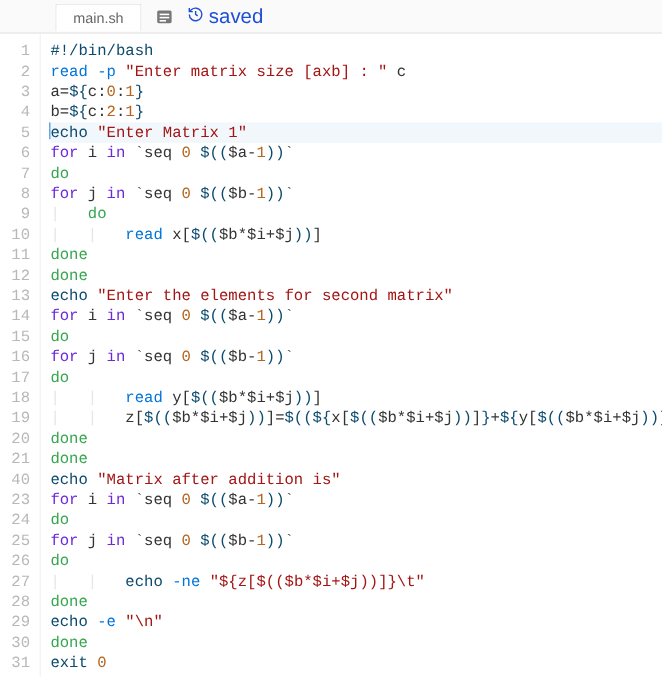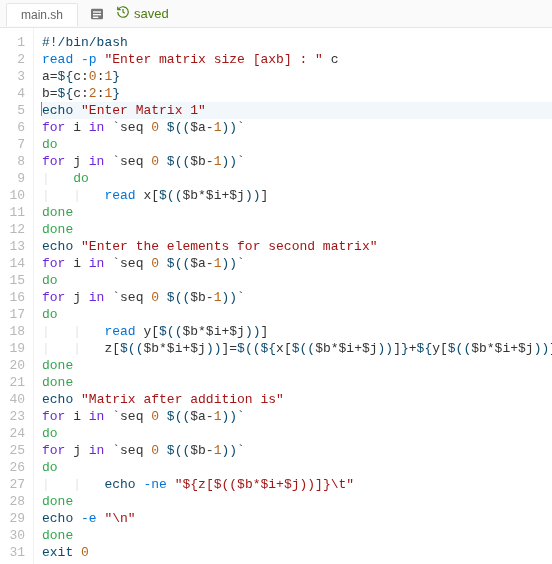--- a/index.html
+++ b/index.html
@@ -1,21 +1,21 @@
 <!DOCTYPE html>
 <html><head>
 <meta charset="utf-8">
 <style>
   * { margin:0; padding:0; box-sizing:border-box; }
   body { font-family: "Segoe UI", Arial, sans-serif; font-size:13px; background:#fff; color:#333; width:552px; }
   .tabbar { display:flex; align-items:center; border-bottom:1px solid #e5e5e5; height:28px; padding-left:6px; gap:10px; background:#fafafa;}
-  .tab { padding:4px 14px 4px 14px; background:#fff; border-top:1px solid #e5e5e5; border-left:1px solid #e5e5e5; border-right:1px solid #e5e5e5; font-size:12px; color:#666; border-radius:2px 2px 0 0; position:relative; top:1px;}
+  .tab { padding:4px 14px 4px 14px; background:#fff; border-top:1px solid #e5e5e5; border-left:1px solid #e5e5e5; border-right:1px solid #e5e5e5; font-size:12px; color:#666; border-radius:2px 2px 0 0; position:relative; top:1px;margin-left:40px;}
   .tb-icon { width:18px; height:18px; display:flex; align-items:center; justify-content:center; color:#bbb; }
   .tb-icon svg { width:16px; height:16px; }
-  .saved { color:#4d7c0f; font-size:13px; display:flex; align-items:center; gap:4px;}
+  .saved { color:#1d4ed8; font-size:17px; display:flex; align-items:center; gap:4px;}
   .saved svg { width:14px; height:14px; }
   .editor { display:flex; font-family: Consolas, "Courier New", monospace; font-size:13px; line-height:17px; }
   .gutter { text-align:right; color:#b8b8b8; padding:6px 8px 6px 4px; user-select:none; min-width:34px; border-right:1px solid #f2f2f2;}
   .gutter div { height:17px; }
   .code { padding:6px 0 6px 8px; white-space:pre; }
   .code .line { height:17px; display:block; }
   .hl { background:#f1f7fb; }
   .tok-red    { color:#0c4a6e; }  
   .tok-blue   { color:#0074d9; }  
   .tok-green  { color:#36a64f; }  

